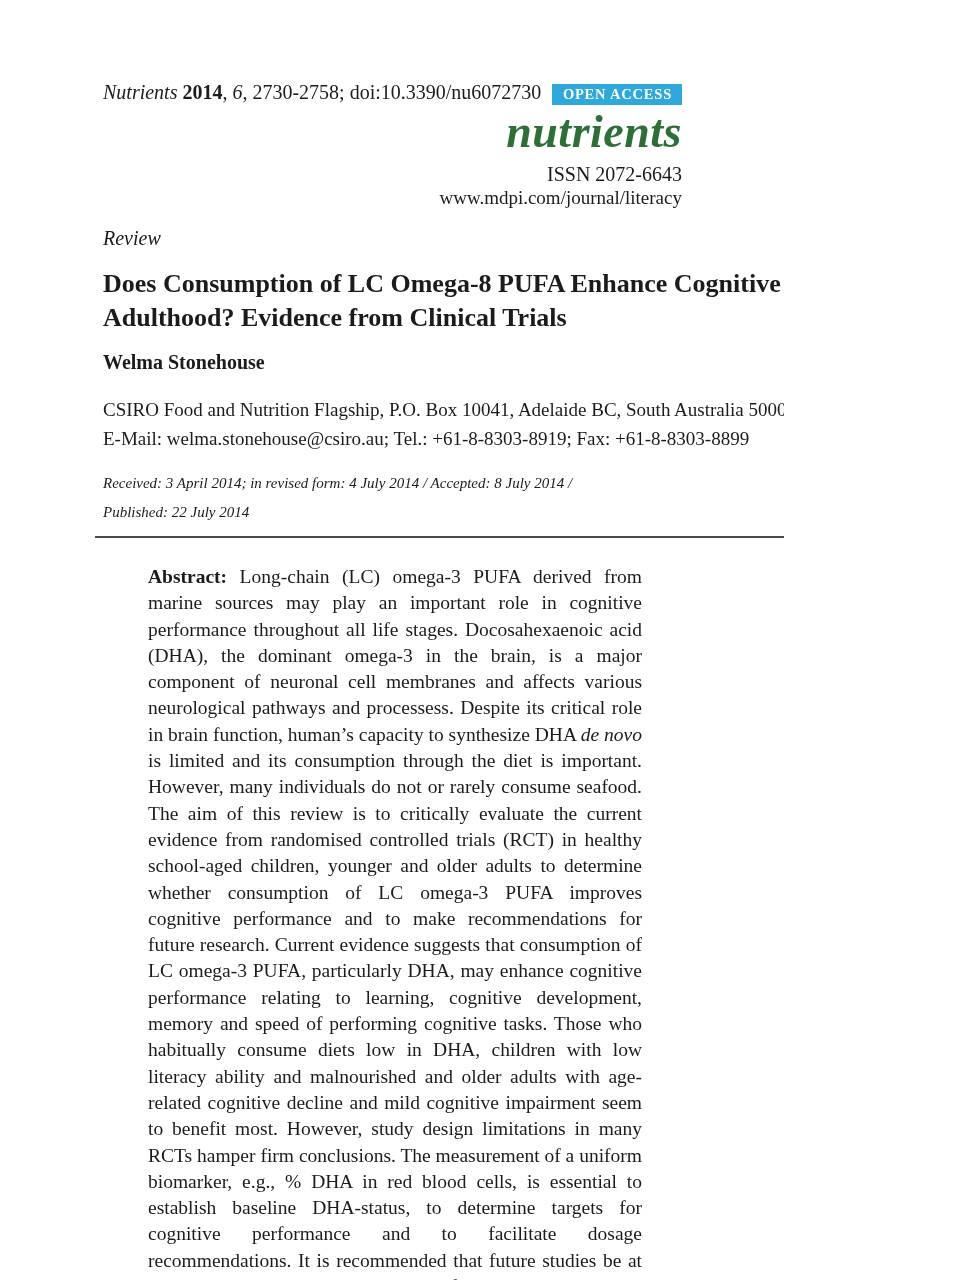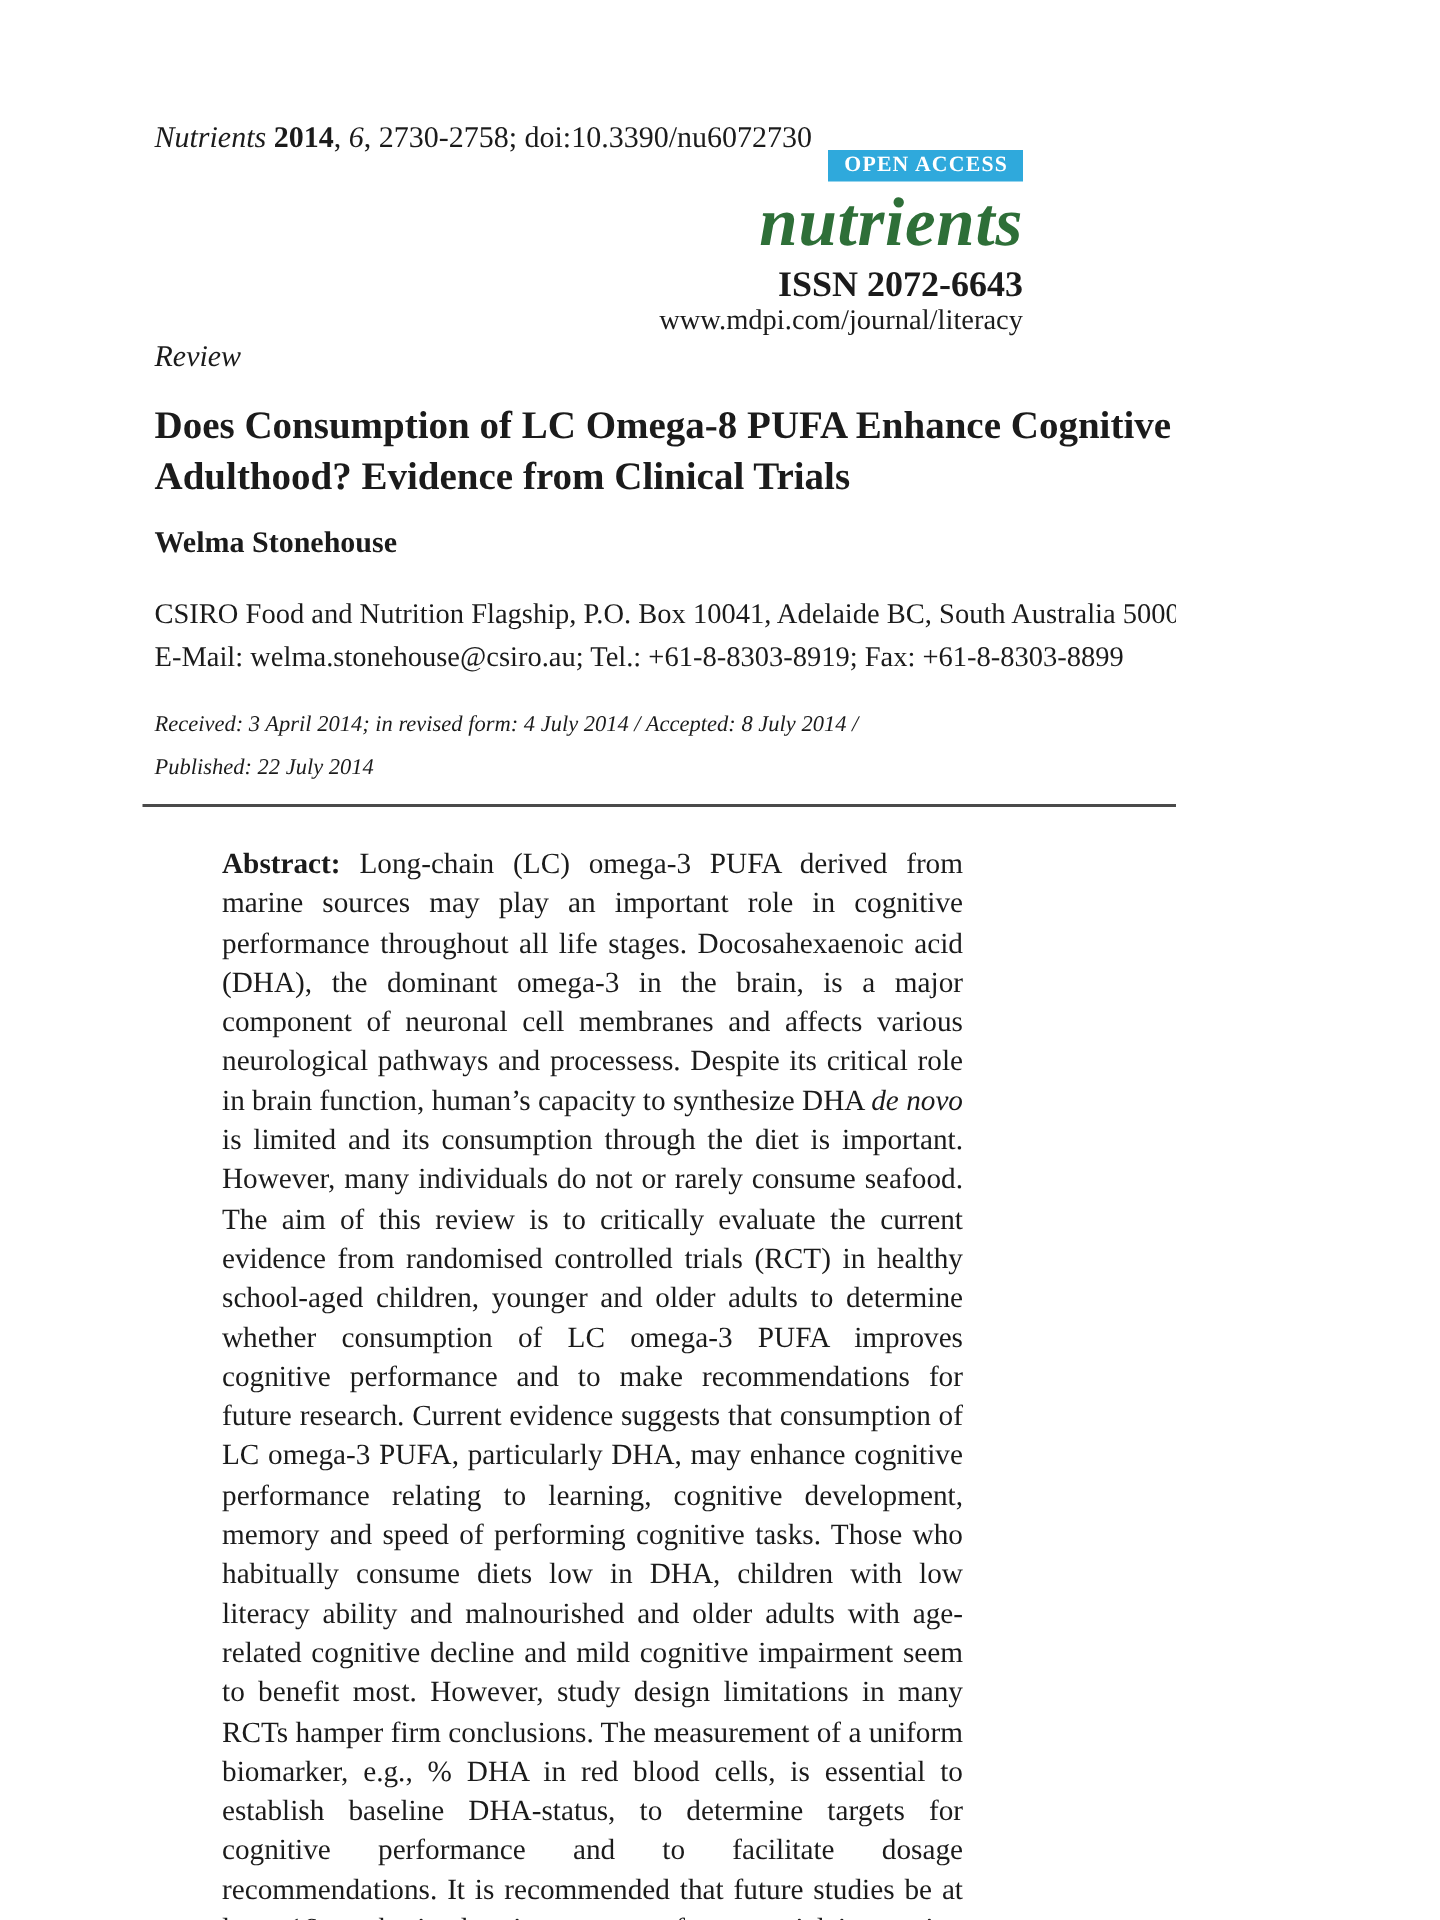--- a/index.html
+++ b/index.html
@@ -24,21 +24,21 @@
   .journal-line {
     font-size: 20px;
     line-height: 24px;
     white-space: nowrap;
   }
   .it { font-style: italic; }
   .bd { font-weight: bold; }
   
   .header-right {
     position: absolute;
-    top: 100px;
+    top: 84px;
     right: 102px;
     text-align: right;
   }
   .open-access-badge {
     display: inline-block;
     color: #ffffff;
     font-weight: bold;
     font-size: 14.5px;
     line-height: 17px;
     letter-spacing: 0.8px;
@@ -46,22 +46,22 @@
   }
   .journal-logo {
     font-size: 46px;
     line-height: 48px;
     font-weight: bold;
     font-style: italic;
     margin-top: 3px;
     letter-spacing: 0.5px;
   }
   .issn-line {
-    font-size: 24px;
-    font-weight: bold;
+    font-size: 20px;
+    font-weight: normal;
     line-height: 23px;
     margin-top: 7px;
   }
   .journal-website {
     font-size: 19px;
     line-height: 22px;
     margin-top: 1px;
   }
   
   .section-label {

